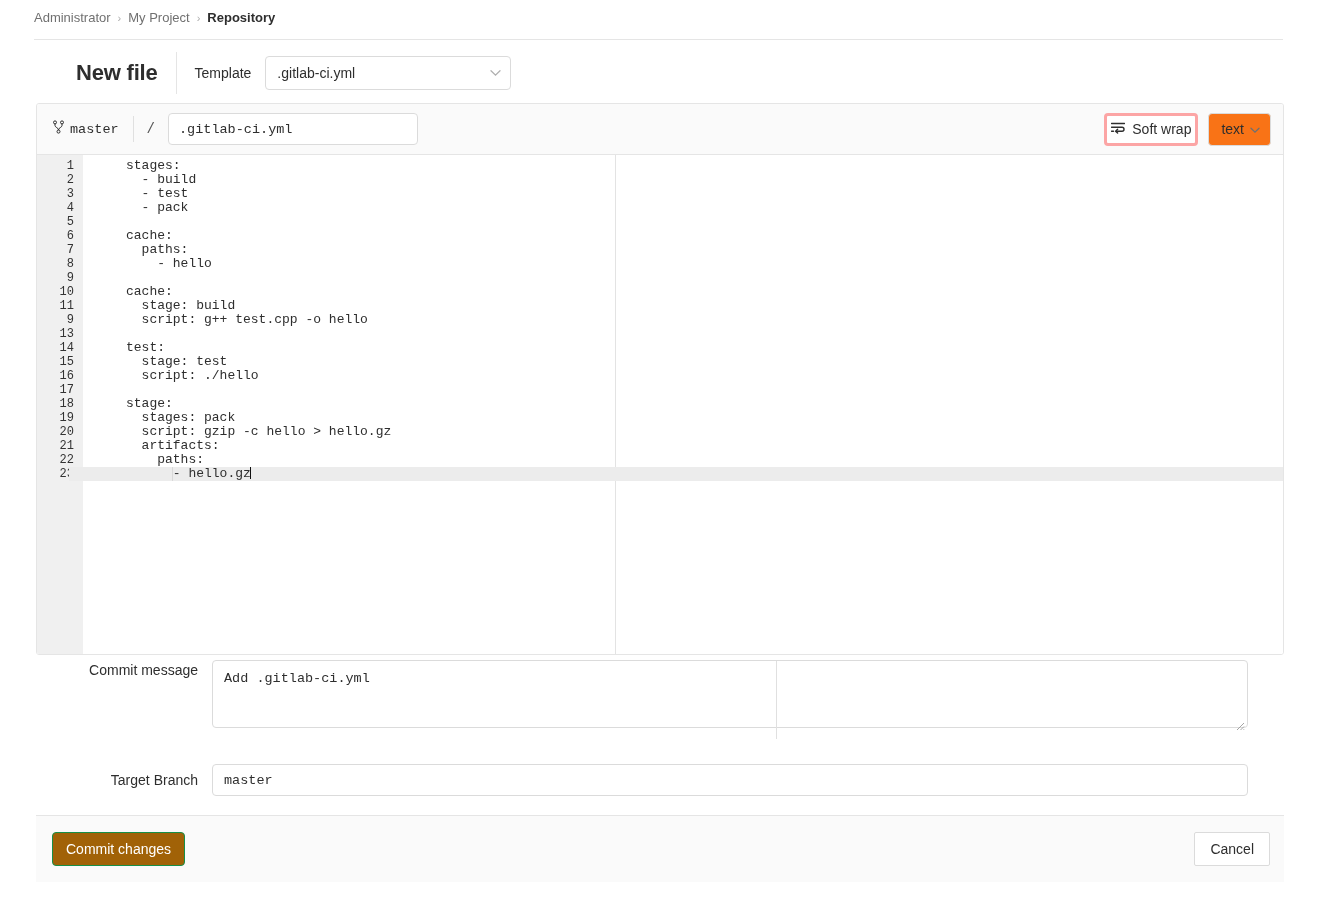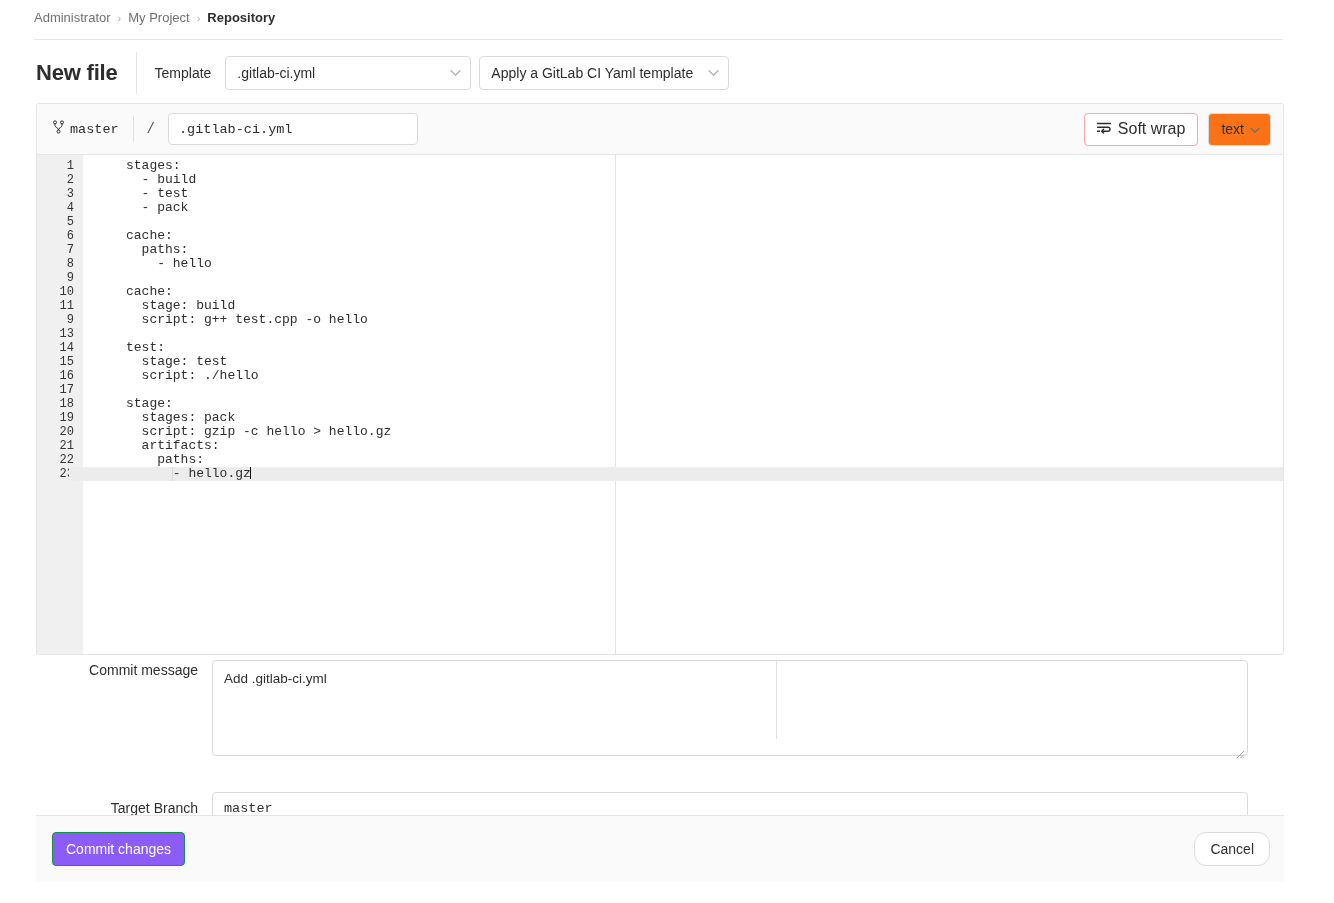--- a/index.html
+++ b/index.html
@@ -29,20 +29,21 @@
 
   
   .header-row {
     position: absolute; left: 36px; top: 52px;
     display: flex; align-items: center;
   }
   .page-title {
     font-size: 22px; font-weight: bold; color: #2e2e2e;
     letter-spacing: -0.2px;
     margin-right: 18px;
+    margin-left: 40px;
   }
   .vsep { width: 1px; height: 42px; background: #e5e5e5; margin-right: 18px; }
   .tmpl-label { font-size: 14px; color: #2e2e2e; margin-right: 14px; }
 
   .select-box {
     position: relative;
     height: 34px;
     border: 1px solid #dbdbdb;
     border-radius: 4px;
     background: #fff;
@@ -96,25 +97,25 @@
     font-family: "Liberation Mono", monospace;
     font-size: 13.5px; color: #2e2e2e;
     padding: 0 10px;
     outline: none;
   }
   .file-bar-right {
     margin-left: auto;
     display: flex; align-items: center; gap: 10px;
   }
   .btn-soft {
-    height: 33px; padding: 0 12px;
-    border: 1px solid #fca5a5; border-radius: 4px;
+    height: 33px; padding: 0 4px;
+    border: 3px solid #fca5a5; border-radius: 4px;
     background: #fff;
     display: flex; align-items: center; gap: 7px;
-    font-size: 16px; color: #2e2e2e;
+    font-size: 14px; color: #2e2e2e;
     cursor: pointer;
   }
   .btn-text {
     height: 33px; padding: 0 10px 0 12px;
     border: 1px solid #dbdbdb; border-radius: 4px;
     background: #f97316;
     display: flex; align-items: center; gap: 6px;
     font-size: 14px; color: #2e2e2e;
     cursor: pointer;
   }
@@ -187,24 +188,24 @@
     text-align: right;
     padding-right: 14px;
     font-size: 14px; color: #2e2e2e;
     line-height: 20px;
   }
   .commit-wrap {
     position: relative;
     width: 1036px;
   }
   .commit-ta {
-    width: 1036px; height: 96px;
+    width: 1036px; height: 68px;
     border: 1px solid #dbdbdb; border-radius: 4px;
     background: #fff;
-    font-family: Liberation Sans, sans-serif;
+    font-family: Liberation Mono, monospace;
     font-size: 13.5px; color: #2e2e2e;
     padding: 9px 11px;
     resize: none;
     outline: none;
     line-height: 18px;
   }
   .commit-divider {
     position: absolute; left: 564px; top: 1px;
     width: 1px; height: 78px; background: #e0e0e0;
     pointer-events: none;
@@ -231,34 +232,34 @@
   }
   .footer {
     position: absolute; left: 36px; top: 816px;
     width: 1248px; height: 66px;
     background: #fafafa;
     display: flex; align-items: center;
     padding: 0 14px 0 16px;
   }
   .btn-commit {
     height: 34px; padding: 0 13px;
-    background: #8b5cf6;
+    background: #a16207;
     border: 1px solid #168f48;
     border-radius: 4px;
     color: #fff;
     font-size: 14px;
     cursor: pointer;
     display: flex; align-items: center;
   }
   .btn-cancel {
     margin-left: auto;
     height: 34px; padding: 0 15px;
     background: #fff;
     border: 1px solid #dbdbdb;
-    border-radius: 12px;
+    border-radius: 2px;
     color: #2e2e2e;
     font-size: 14px;
     cursor: pointer;
     display: flex; align-items: center;
   }
 </style>
 </head>
 <body>
 
 <div class="page">
@@ -279,28 +280,20 @@
 
     <div class="select-box sel-template">
       <span>.gitlab-ci.yml</span>
       <span class="chev">
         <svg width="11" height="7" viewBox="0 0 11 7">
             <path d="M1 1.3L5.5 5.6 10 1.3" fill="none" stroke="#b0b0b0" stroke-width="1.3" stroke-linecap="round"></path>
           </svg>
       </span>
     </div>
 
-    <div class="select-box sel-apply">
-      <span>Apply a GitLab CI Yaml template</span>
-      <span class="chev">
-        <svg width="11" height="7" viewBox="0 0 11 7">
-            <path d="M1 1.3L5.5 5.6 10 1.3" fill="none" stroke="#b0b0b0" stroke-width="1.3" stroke-linecap="round"></path>
-          </svg>
-      </span>
-    </div>
   </div>
 
   <div class="editor-card">
 
     <div class="file-bar">
       <div class="branch-chip">
         <span>
           <svg width="11" height="14" viewBox="0 0 11 14">
             <circle cx="2" cy="2.4" r="1.5" fill="none" stroke="#2e2e2e" stroke-width="1"></circle>
             <circle cx="9" cy="2.4" r="1.5" fill="none" stroke="#2e2e2e" stroke-width="1"></circle>

